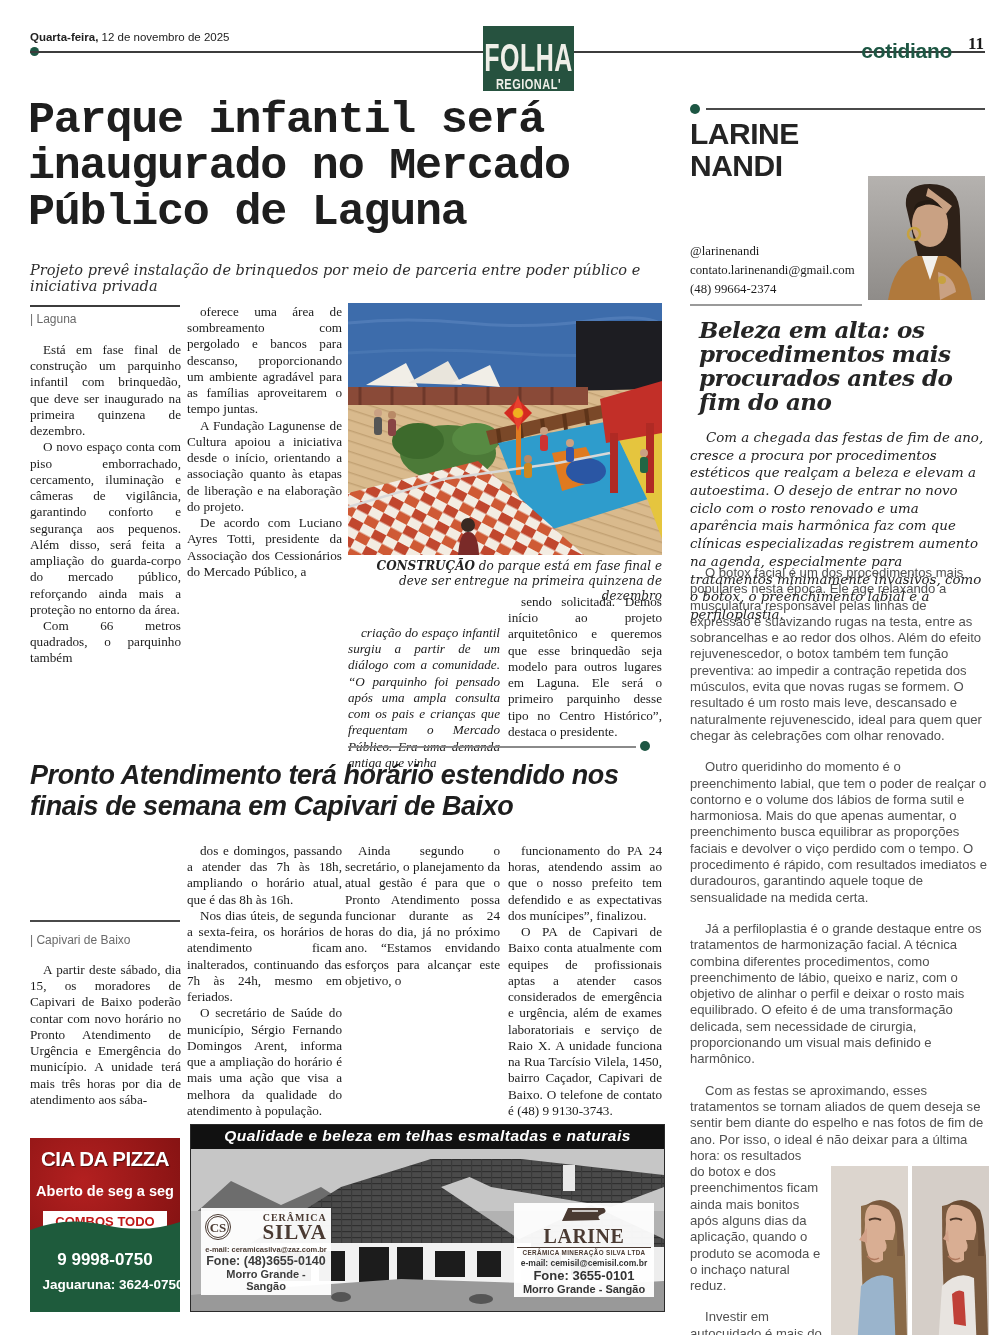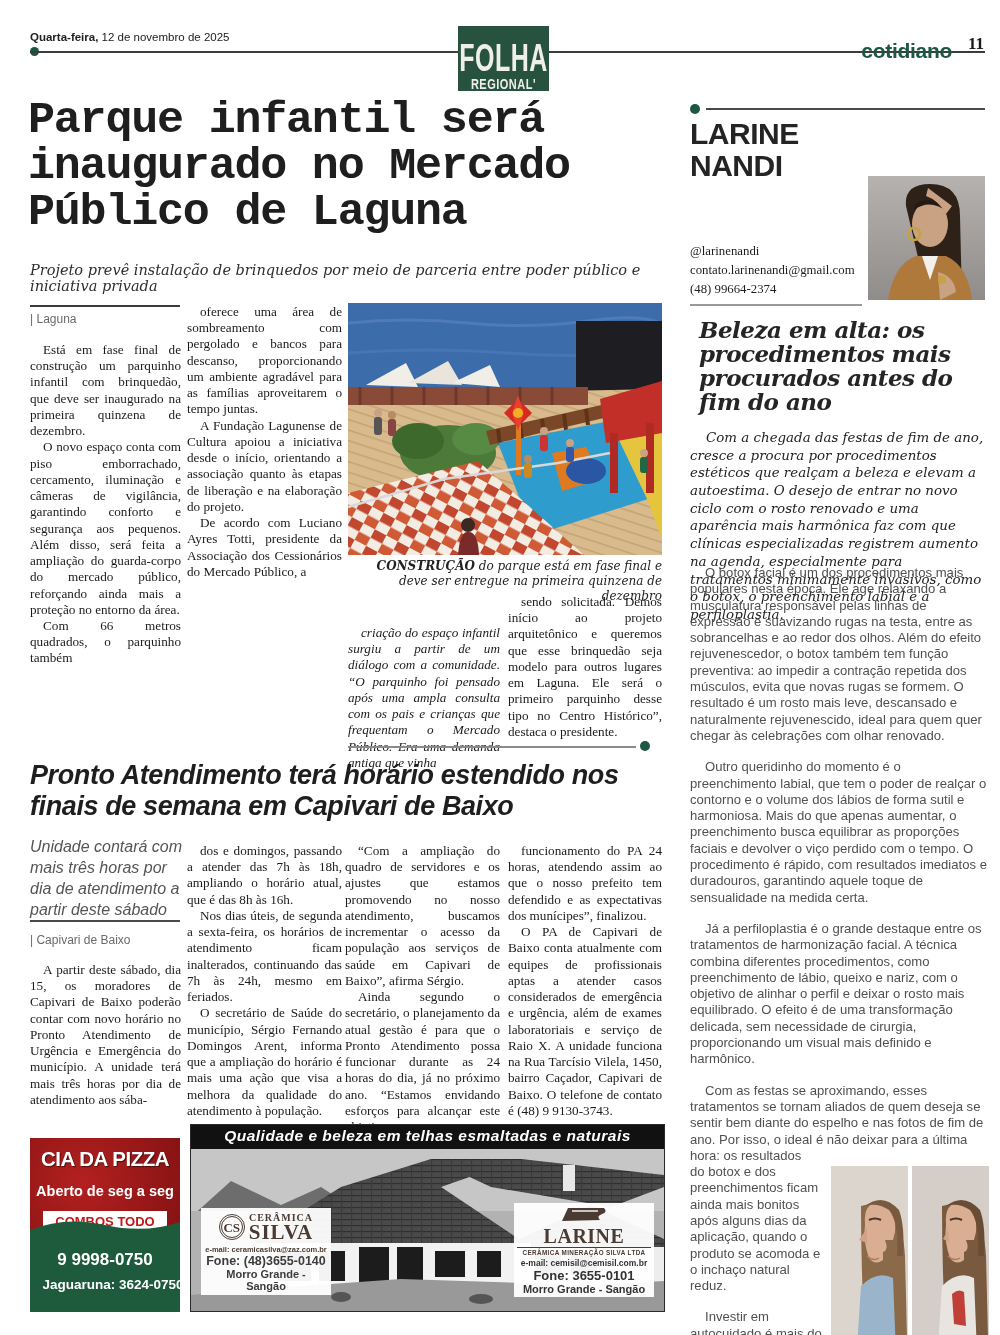--- a/index.html
+++ b/index.html
@@ -4,21 +4,21 @@
 <style>
   * { margin:0; padding:0; box-sizing:border-box; }
   body { background:#e8e8e8; font-family:"Liberation Sans",sans-serif; }
   .page { position:relative; width:1000px; height:1335px; background:#ffffff; margin:0 auto; overflow:hidden; }
 
   
   .date { position:absolute; left:30px; top:31px; font-size:11.5px; color:#222; font-family:"Liberation Sans",sans-serif; }
   .date b { font-weight:bold; }
   .header-rule { position:absolute; left:30px; top:51px; width:955px; height:2px; background:#3c3c3c; }
   .header-dot { position:absolute; left:30px; top:47px; width:9px; height:9px; border-radius:50%; background:#1d5643; }
-  .logo { position:absolute; left:458px; top:26px; width:91px; height:65px; background:#26523f; z-index:3; text-align:center; color:#efefe8; overflow:hidden; }
+  .logo { position:absolute; left:483px; top:26px; width:91px; height:65px; background:#26523f; z-index:3; text-align:center; color:#efefe8; overflow:hidden; }
   .logo .l1 { display:block; font-weight:bold; font-size:25px; letter-spacing:0.5px; transform:scaleY(1.55); transform-origin:top; margin-top:9px; font-family:"Liberation Sans",sans-serif; }
   .logo .l2 { display:block; font-weight:bold; font-size:11px; letter-spacing:0.5px; transform:scaleY(1.25); margin-top:14px; }
   .section-name { position:absolute; right:48px; top:31px; font-size:21px; font-weight:bold; color:#1d5643; letter-spacing:-0.3px;margin-top:8px; }
   .page-num { position:absolute; right:16px; top:34px; font-size:17px; font-weight:bold; color:#1a1a1a; font-family:"Liberation Serif",serif; }
 
   
   .a1-headline { position:absolute; left:28px; top:98px; width:645px; font-size:45px; line-height:1.02; font-weight:800; color:#1e1e1e; letter-spacing:-1.2px; font-family:Liberation Mono, monospace; }
   .a1-subhead { position:absolute; left:30px; top:262px; width:645px; font-family:"DejaVu Serif",serif; font-style:italic; font-size:14.5px; color:#2e2e2e; }
   .tagbox { border-top:2px solid #3c3c3c; padding-top:5px; font-size:12px; color:#6a6a6a; }
   .tag1 { position:absolute; left:30px; top:305px; width:150px; }
@@ -66,21 +66,21 @@
   .pizza-green { position:absolute; left:0; bottom:0; width:150px; height:80px; background:#1e5b3c; }
   .pizza-wave { position:absolute; left:0; bottom:74px; width:150px; height:22px; }
   .pizza-phone1 { position:absolute; left:0; bottom:42px; width:150px; text-align:center; color:#fff; font-weight:800; font-size:17px; }
   .pizza-phone2 { position:absolute; left:0; bottom:20px; width:166px; text-align:center; color:#fff; font-weight:800; font-size:13.5px; }
 
   
   .cer-ad { position:absolute; left:190px; top:1124px; width:475px; height:188px; border:1px solid #2a2a2a; background:#bdbdbd; overflow:hidden; }
   .cer-banner { position:relative; height:24px; background:#111; color:#fff; font-weight:bold; font-style:italic; font-size:15.5px; text-align:center; line-height:21px; letter-spacing:0.5px; z-index:2; }
   .cer-photo { position:absolute; left:0; top:22px; width:473px; height:164px; }
   .silva-box { position:absolute; left:10px; bottom:16px; width:130px; background:rgba(255,255,255,.95); padding:4px 4px 3px; text-align:center; color:#4a3a32; z-index:2; }
-  .silva-logo-row { display:flex; align-items:center; justify-content:center; gap:4px; }
+  .silva-logo-row { display:flex; align-items:center; justify-content:space-between; gap:4px; }
   .silva-mono { width:26px; height:26px; border:3px double #4a3a32; border-radius:50%; font-family:"Liberation Serif",serif; font-weight:bold; font-size:13px; line-height:21px; color:#4a3a32; }
   .silva-n1 { font-weight:bold; font-size:10px; letter-spacing:1px; font-family:"Liberation Serif",serif; }
   .silva-n2 { font-weight:bold; font-size:21px; line-height:0.9; font-family:"Liberation Serif",serif; letter-spacing:1px; }
   .silva-email { font-size:7.5px; font-weight:bold; margin-top:3px; }
   .silva-phone { font-size:12.5px; font-weight:800; color:#3c3c3c; }
   .silva-city { font-size:11px; font-weight:bold; color:#3c3c3c; }
   .cemisil-box { position:absolute; right:10px; bottom:14px; width:140px; background:rgba(255,255,255,.95); padding:3px 3px 2px; text-align:center; color:#4a3a32; z-index:2; }
   .cemisil-name { font-family:"Liberation Serif",serif; font-weight:bold; font-size:20px; line-height:1; letter-spacing:0.5px; }
   .cemisil-sub { font-size:6.3px; font-weight:bold; letter-spacing:0.4px; border-top:1px solid #4a3a32; margin-top:1px; padding-top:1px; }
   .cemisil-email { font-size:8.5px; font-weight:800; color:#333; margin-top:2px; }
@@ -268,34 +268,32 @@
           <path d="M40 128 Q46 122 52 126 L54 160 L42 158 Z" fill="#c04038"></path>
           <path d="M34 40 Q52 26 68 44 Q74 60 72 90 L66 90 Q68 56 58 44 Q46 36 34 40Z" fill="#6a4c34"></path>
         </g>
       </svg>
       <p style="text-indent:0;">do botox e dos preenchimentos ficam ainda mais bonitos após alguns dias da aplicação, quando o produto se acomoda e o inchaço natural reduz.</p>
       <p>Investir em autocuidado é mais do que uma questão estética, é uma forma de começar o novo ano com confiança, leveza e autoestima em alta.</p>
     </div>
   </div>
 
   <h2 class="a2-headline">Pronto Atendimento terá horário estendido nos finais de semana em Capivari de Baixo</h2>
-  <div class="a2-subhead">Unidade contará com mais três horas por dia de atendimento a partir deste sábado</div>
   <div class="a2-divider"></div>
   <div class="tagbox tag2">| Capivari de Baixo</div>
 
   <div class="newscol a2c1">
     <p>A partir deste sábado, dia 15, os moradores de Capivari de Baixo poderão contar com novo horário no Pronto Atendimento de Urgência e Emergência do município. A unidade terá mais três horas por dia de atendimento aos sába-</p>
   </div>
   <div class="newscol a2c2">
     <p>dos e domingos, passando a atender das 7h às 18h, ampliando o horário atual, que é das 8h às 16h.</p>
     <p>Nos dias úteis, de segunda a sexta-feira, os horários de atendimento ficam inalterados, continuando das 7h às 24h, mesmo em feriados.</p>
     <p>O secretário de Saúde do município, Sérgio Fernando Domingos Arent, informa que a ampliação do horário é mais uma ação que visa a melhora da qualidade do atendimento à população.</p>
   </div>
   <div class="newscol a2c3">
-    <p>“Com a ampliação do quadro de servidores e os ajustes que estamos promovendo no nosso atendimento, buscamos incrementar o acesso da população aos serviços de saúde em Capivari de Baixo”, afirma Sérgio.</p>
     <p>Ainda segundo o secretário, o planejamento da atual gestão é para que o Pronto Atendimento possa funcionar durante as 24 horas do dia, já no próximo ano. “Estamos envidando esforços para alcançar este objetivo, o</p>
   </div>
   <div class="newscol a2c4">
     <p>funcionamento do PA 24 horas, atendendo assim ao que o nosso prefeito tem defendido e as expectativas dos munícipes”, finalizou.</p>
     <p>O PA de Capivari de Baixo conta atualmente com equipes de profissionais aptas a atender casos considerados de emergência e urgência, além de exames laboratoriais e serviço de Raio X. A unidade funciona na Rua Tarcísio Vilela, 1450, bairro Caçador, Capivari de Baixo. O telefone de contato é (48) 9 9130-3743.</p>
   </div>
 
   <div class="pizza-ad">
     <div class="pizza-title">CIA DA PIZZA</div>
     <div class="pizza-line1">Aberto de seg a seg</div>

